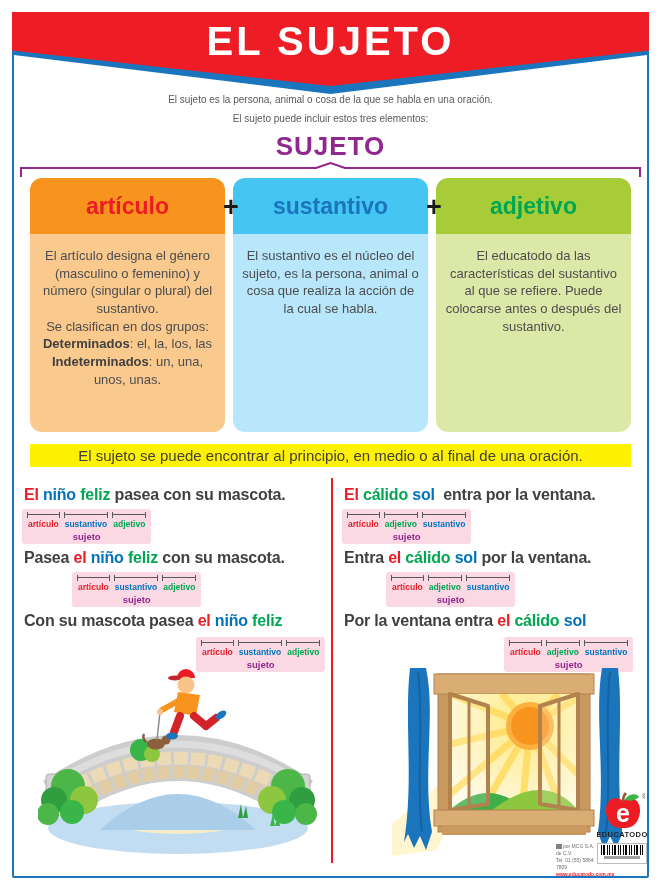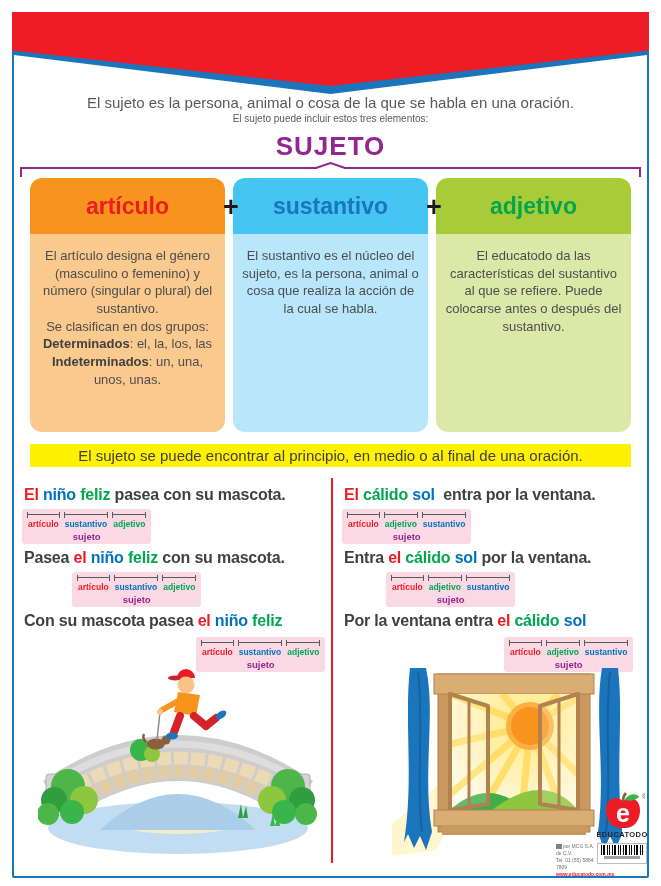--- a/index.html
+++ b/index.html
@@ -9,21 +9,21 @@
   .frame{position:absolute;left:12px;top:12px;right:12px;bottom:8px;border:2px solid #1B75BC;border-radius:2px;}
   
   .banner{position:absolute;left:12px;top:12px;right:12px;height:82px;}
   .banner-blue{position:absolute;inset:0;background:#1B75BC;
       clip-path:polygon(0 0,100% 0,100% 52%,50% 100%,0 52%);}
   .banner-red{position:absolute;left:0;right:0;top:0;height:74px;background:#EE1C25;
       clip-path:polygon(0 0,100% 0,100% 52%,50% 100%,0 52%);}
   .banner-title{position:absolute;left:0;right:0;top:7px;text-align:center;color:#fff;
       font-size:40px;font-weight:bold;letter-spacing:3px;}
   
-  .intro1{position:absolute;left:0;right:0;top:94px;text-align:center;color:#58595B;font-size:15px;}
+  .intro1{position:absolute;left:0;right:0;top:94px;text-align:center;color:#58595B;font-size:10px;}
   .intro2{position:absolute;left:0;right:0;top:113px;text-align:center;color:#58595B;font-size:10px;}
   .sujeto-head{position:absolute;left:0;right:0;top:131px;text-align:center;color:#92278F;
       font-size:26px;font-weight:bold;letter-spacing:1px;}
   .brace{position:absolute;left:20px;top:162px;width:621px;height:16px;}
   
   .cols{position:absolute;left:30px;top:178px;width:601px;height:254px;display:flex;gap:8px;}
   .col{flex:1;display:flex;flex-direction:column;}
   .col-head{height:56px;border-radius:12px 12px 0 0;display:flex;align-items:center;justify-content:center;
       font-size:23px;font-weight:bold;}
   .col-body{flex:1;border-radius:0 0 12px 12px;padding:13px 8px;box-sizing:border-box;
@@ -78,20 +78,21 @@
   .bars-caption{width:36px;height:3px;margin-top:1px;background:#9D9FA2;}
 </style>
 </head>
 <body>
 
 <div class="frame"></div>
 
 <div class="banner">
   <div class="banner-blue"></div>
   <div class="banner-red"></div>
+  <div class="banner-title">EL SUJETO</div>
 </div>
 
 <div class="intro1">El sujeto es la persona, animal o cosa de la que se habla en una oración.</div>
 <div class="intro2">El sujeto puede incluir estos tres elementos:</div>
 <div class="sujeto-head">SUJETO</div>
 
 <svg class="brace" viewBox="0 0 621 16" preserveAspectRatio="none">
   <polyline points="1,15 1,6 296,6 310.5,1 325,6 620,6 620,15" fill="none" stroke="#92278F" stroke-width="2"></polyline>
 </svg>
 

